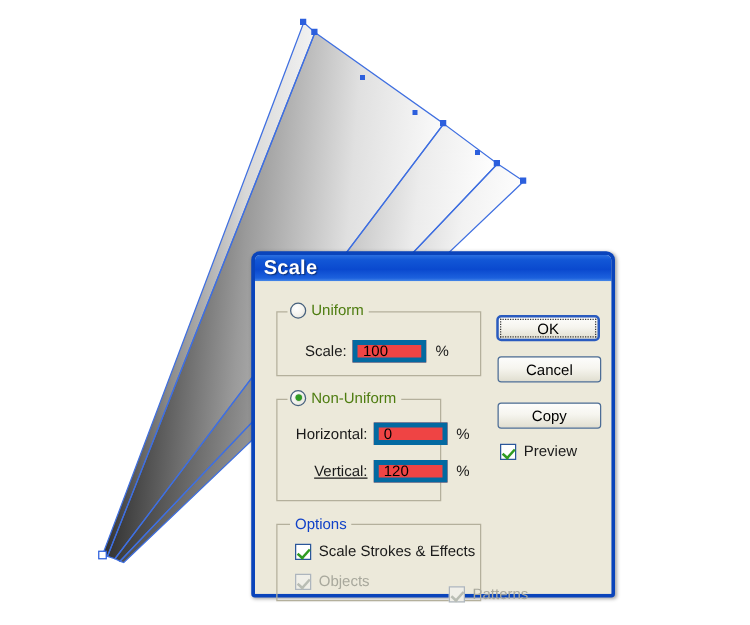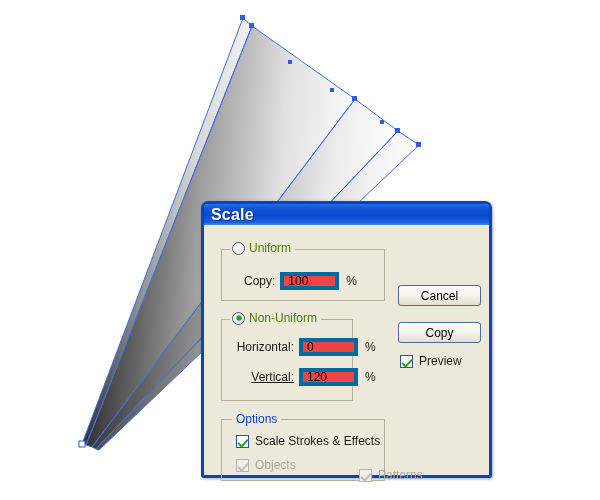--- a/index.html
+++ b/index.html
@@ -289,21 +289,21 @@
 
   <div class="dialog-body">
 
     <div class="groupbox" style="left:17px; top:24px; width:164px; height:52px;">
       <div class="legend-radio-wrap">
         <span class="radio"></span>
         <span class="lbl">Uniform</span>
       </div>
 
       <div class="field-row" style="left:22px; top:22px;">
-        <span class="field-label">Copy:</span>
+        <span class="field-label">Scale:</span>
         <input class="textinput" type="text" value="100" style="">
         <span class="pct">%</span>
       </div>
     </div>
 
     <div class="groupbox" style="left:17px; top:94px; width:132px; height:82px;">
       <div class="legend-radio-wrap">
         <span class="radio checked"></span>
         <span class="lbl">Non-Uniform</span>
       </div>
@@ -333,20 +333,24 @@
         <span class="checkbox checked disabled"></span>
         <span>Objects</span>
       </div>
 
       <div class="check-row disabled" style="left:101px; top:48px;padding-left:36px;">
         <span class="checkbox checked disabled"></span>
         <span>Patterns</span>
       </div>
     </div>
 
+    <button class="btn default" style="left:193px; top:27px;">
+      <span class="focus-ring"></span>
+      <span class="btn-label">OK</span>
+    </button>
 
     <button class="btn" style="left:194px; top:60px;">
       <span class="btn-label">Cancel</span>
     </button>
 
     <button class="btn" style="left:194px; top:97px;">
       <span class="btn-label">Copy</span>
     </button>
 
     <div class="check-row" style="left:196px; top:129px;">

